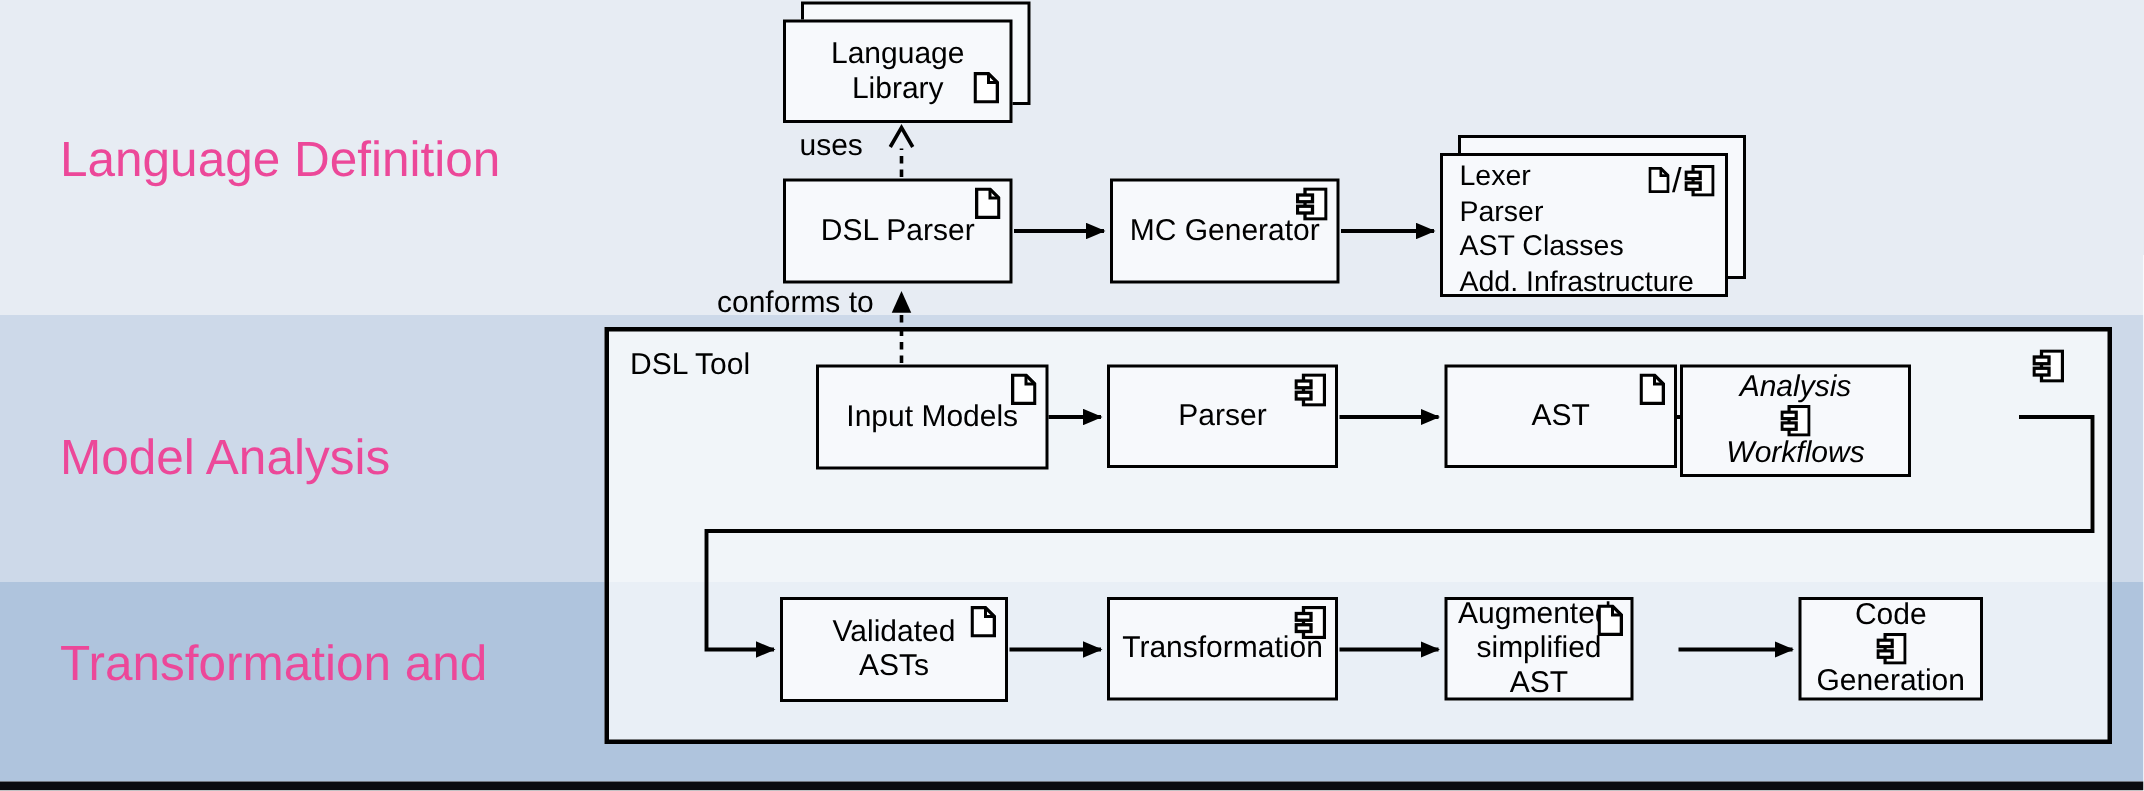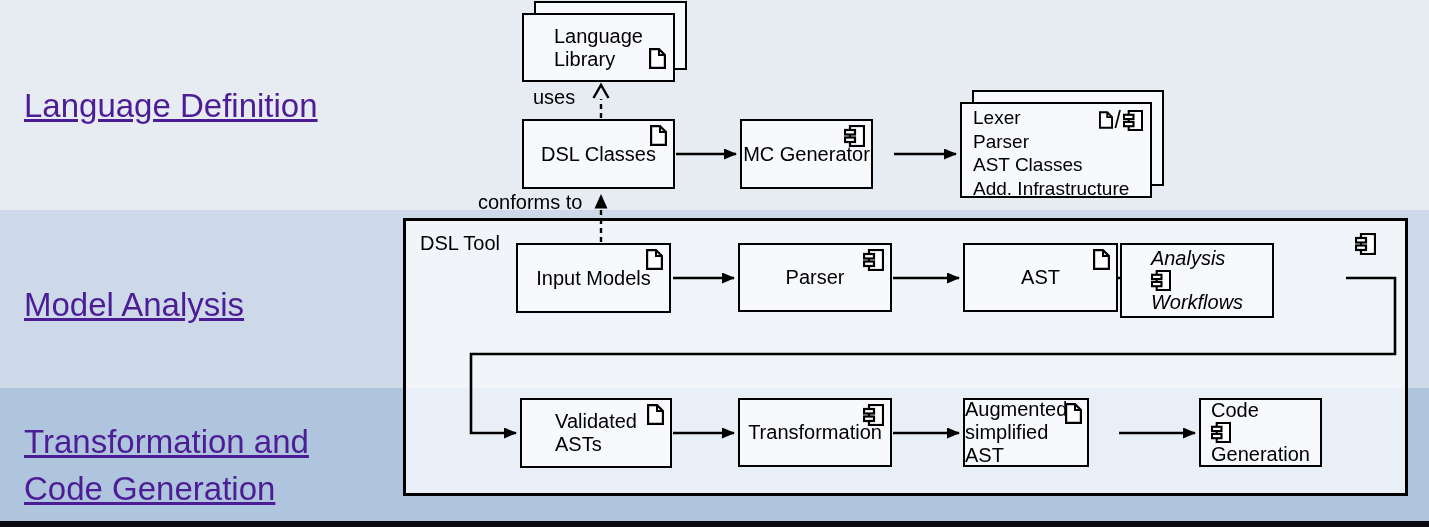--- a/index.html
+++ b/index.html
@@ -6,34 +6,33 @@
   #canvas{
     position:relative;width:1429px;height:527px;overflow:hidden;
     font-family:"Liberation Sans","DejaVu Sans",sans-serif;color:#000;
   }
   .band{position:absolute;left:0;width:1429px;}
   #band1{top:0;height:210px;background:#e7ecf3;}
   #band2{top:210px;height:178px;background:#cdd9e9;}
   #band3{top:388px;height:133px;background:#afc4dd;}
   #footer-bar{position:absolute;left:0;top:521px;width:1429px;height:6px;background:#0a0b10;}
   .band-label{
-    position:absolute;left:24px;font-size:33px;line-height:47px;color:#4c1d95;z-index:5;
+    position:absolute;left:40px;font-size:33px;line-height:47px;color:#ec4899;z-index:5;
     white-space:nowrap;
-    text-decoration:underline;
   }
   #dsl-tool{
     position:absolute;left:403px;top:218px;width:1005px;height:278px;
     border:3px solid #000;background:rgba(255,255,255,0.72);box-sizing:border-box;z-index:1;
   }
   #dsl-tool .container-label{position:absolute;left:14px;top:11px;font-size:20px;}
   #dsl-tool .container-icon{position:absolute;right:29px;top:12px;}
   svg#edges{position:absolute;left:0;top:0;z-index:2;pointer-events:none;}
   .node{
     position:absolute;background:#f7f9fc;border:2px solid #000;box-sizing:border-box;
-    display:flex;align-items:center;justify-content:center;text-align:left;
+    display:flex;align-items:center;justify-content:center;text-align:center;
     font-size:20px;line-height:23px;z-index:4;
   }
   .node.back{z-index:3;}
   .node .corner-icon{position:absolute;top:4px;right:6px;line-height:0;}
   .node .mid-right-icon{position:absolute;top:33px;right:7px;line-height:0;}
   .node .label span{display:block;}
   .node .inline-line{display:flex;align-items:center;justify-content:center;gap:7px;}
   .node.left-align{align-items:flex-start;justify-content:flex-start;text-align:left;
     padding:2px 0 0 11px;font-size:19px;line-height:23.5px;}
   .icon-combo{position:absolute;top:5px;right:7px;display:flex;align-items:center;gap:2px;line-height:0;}
@@ -47,21 +46,20 @@
 
   <div class="band" id="band1"></div>
   <div class="band" id="band2"></div>
   <div class="band" id="band3"></div>
   <div id="footer-bar"></div>
 
   <div class="band-label" style="top:82px;">Language Definition</div>
   <div class="band-label" style="top:281px;">Model Analysis</div>
   <div class="band-label" style="top:418px;">
     <span style="display:block;">Transformation and</span>
-    <span style="display:block;">Code Generation</span>
   </div>
 
   <div id="dsl-tool">
     <div class="container-label">DSL Tool</div>
     <span class="container-icon">
       <svg width="21" height="22" viewBox="0 0 21 22">
         <rect x="6" y="1" width="14" height="20" fill="#fff" stroke="#000" stroke-width="2.2"></rect>
         <rect x="1" y="5" width="10" height="4.5" fill="#fff" stroke="#000" stroke-width="2.2"></rect>
         <rect x="1" y="12.5" width="10" height="4.5" fill="#fff" stroke="#000" stroke-width="2.2"></rect>
       </svg>
@@ -110,25 +108,25 @@
   </div>
 
   <div class="node" style="left:522px;top:119px;width:153px;height:70px;">
     <span class="corner-icon">
       <svg width="17" height="21" viewBox="0 0 17 21">
         <path d="M1.1 1.1 H10 L15.9 7 V19.9 H1.1 Z" fill="#fff" stroke="#000" stroke-width="2.2"></path>
         <path d="M10 1.1 V7 H15.9" fill="none" stroke="#000" stroke-width="2"></path>
       </svg>
     </span>
     <div class="label">
-        <span>DSL Classes</span>
-      </div>
-  </div>
-
-  <div class="node" style="left:740px;top:119px;width:133px;height:70px;">
+        <span>DSL Parser</span>
+      </div>
+  </div>
+
+  <div class="node" style="left:740px;top:119px;width:153px;height:70px;">
     <span class="corner-icon">
       <svg width="21" height="22" viewBox="0 0 21 22">
         <rect x="6" y="1" width="14" height="20" fill="#fff" stroke="#000" stroke-width="2.2"></rect>
         <rect x="1" y="5" width="10" height="4.5" fill="#fff" stroke="#000" stroke-width="2.2"></rect>
         <rect x="1" y="12.5" width="10" height="4.5" fill="#fff" stroke="#000" stroke-width="2.2"></rect>
       </svg>
     </span>
     <div class="label">
         <span>MC Generator</span>
       </div>
@@ -149,21 +147,21 @@
       </svg>
     </span>
     <div class="label">
       <span>Lexer</span>
       <span>Parser</span>
       <span>AST Classes</span>
       <span>Add. Infrastructure</span>
     </div>
   </div>
 
-  <div class="node" style="left:516px;top:243px;width:155px;height:70px;">
+  <div class="node" style="left:544px;top:243px;width:155px;height:70px;">
     <span class="corner-icon">
       <svg width="17" height="21" viewBox="0 0 17 21">
         <path d="M1.1 1.1 H10 L15.9 7 V19.9 H1.1 Z" fill="#fff" stroke="#000" stroke-width="2.2"></path>
         <path d="M10 1.1 V7 H15.9" fill="none" stroke="#000" stroke-width="2"></path>
       </svg>
     </span>
     <div class="label">
         <span>Input Models</span>
       </div>
   </div>

